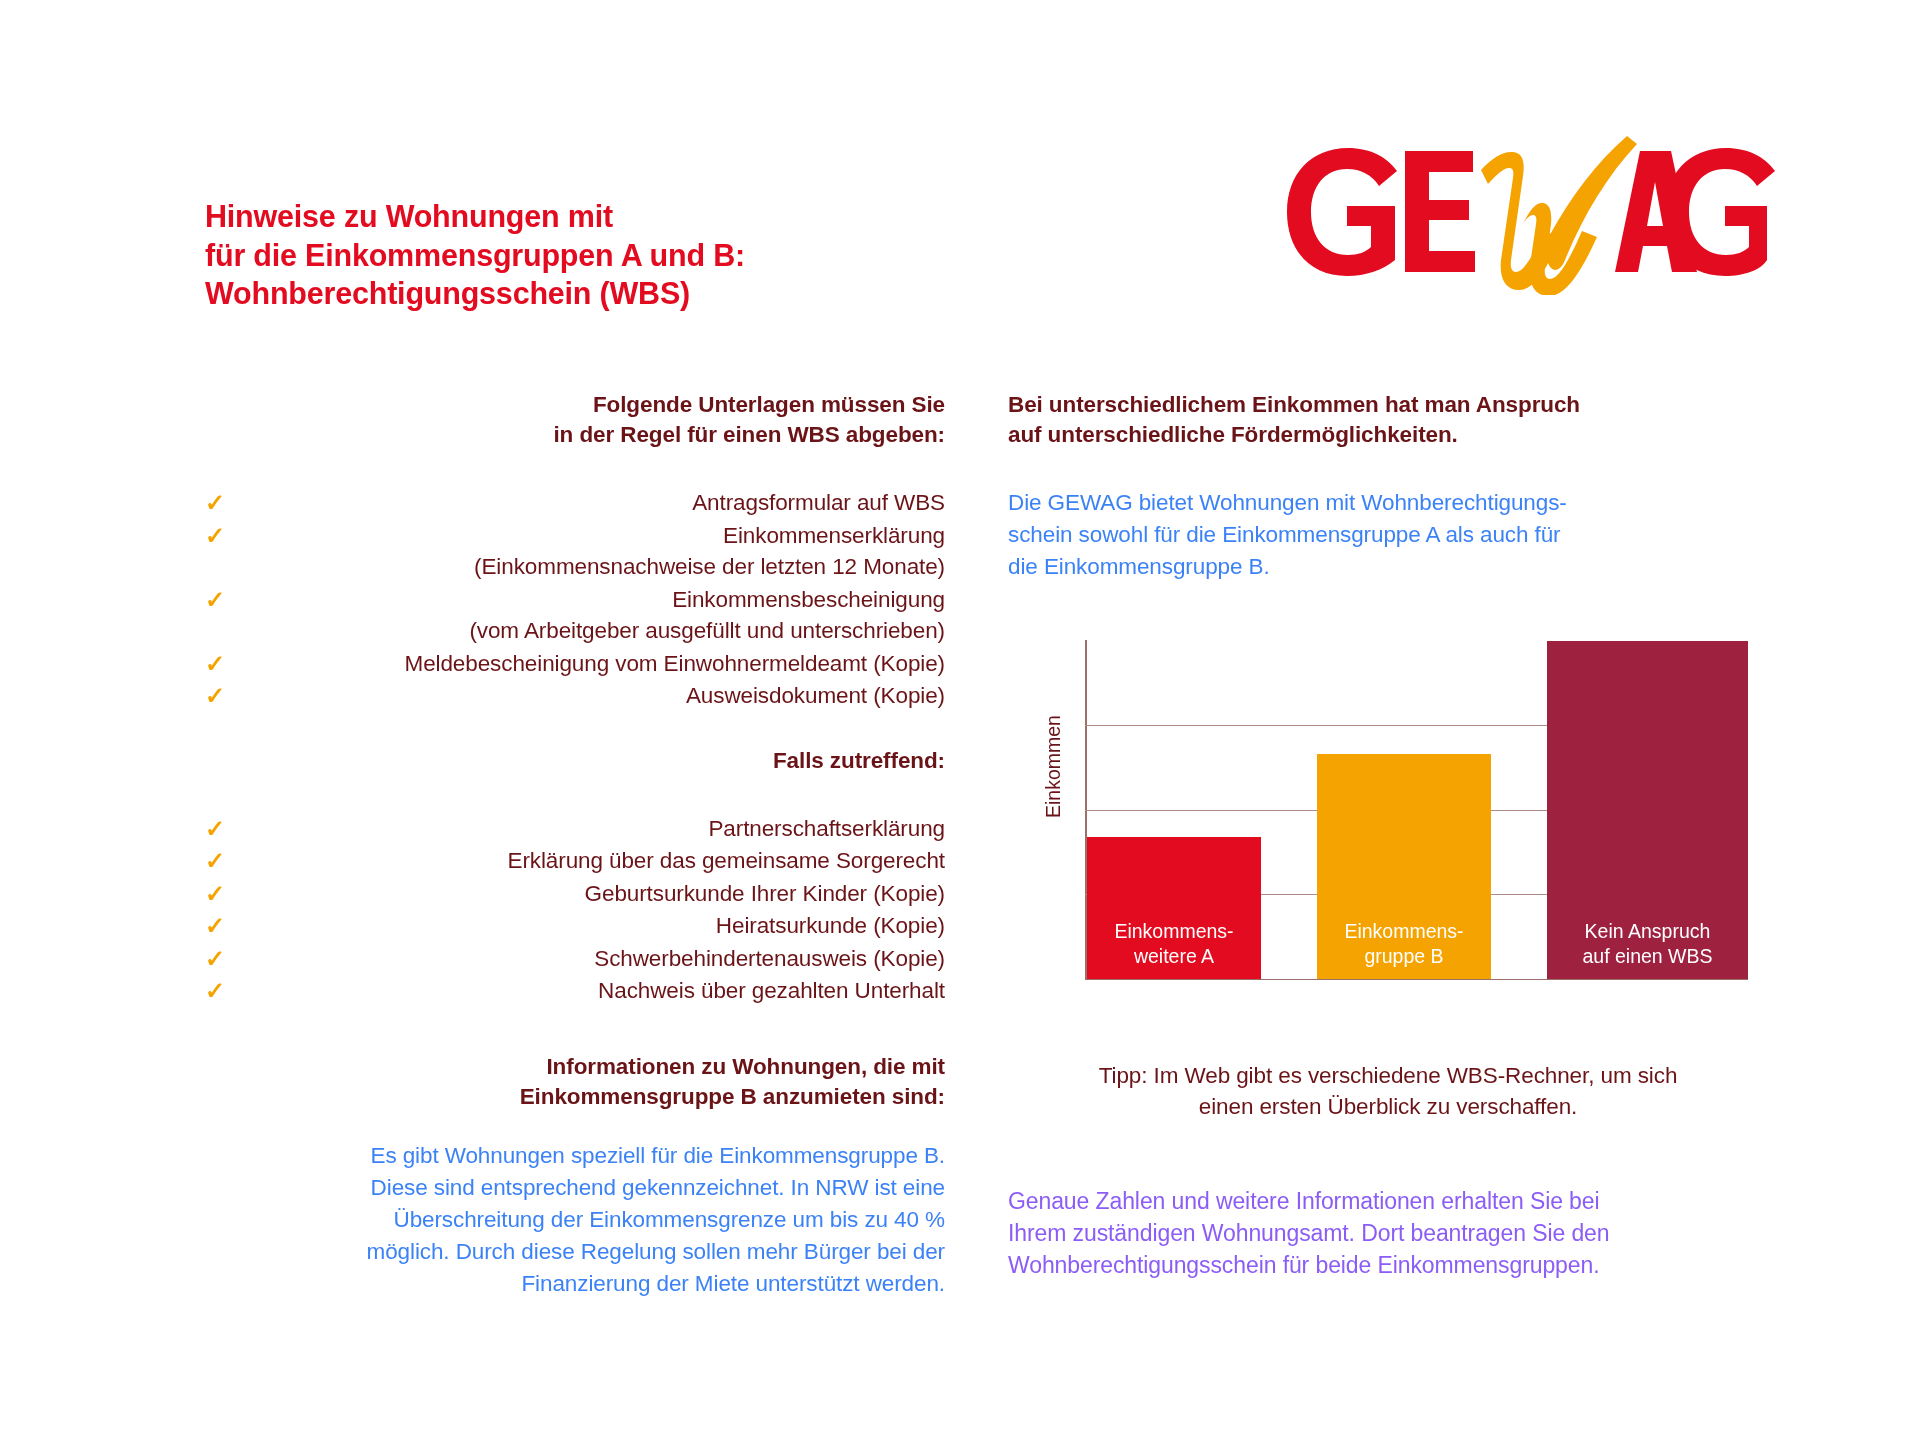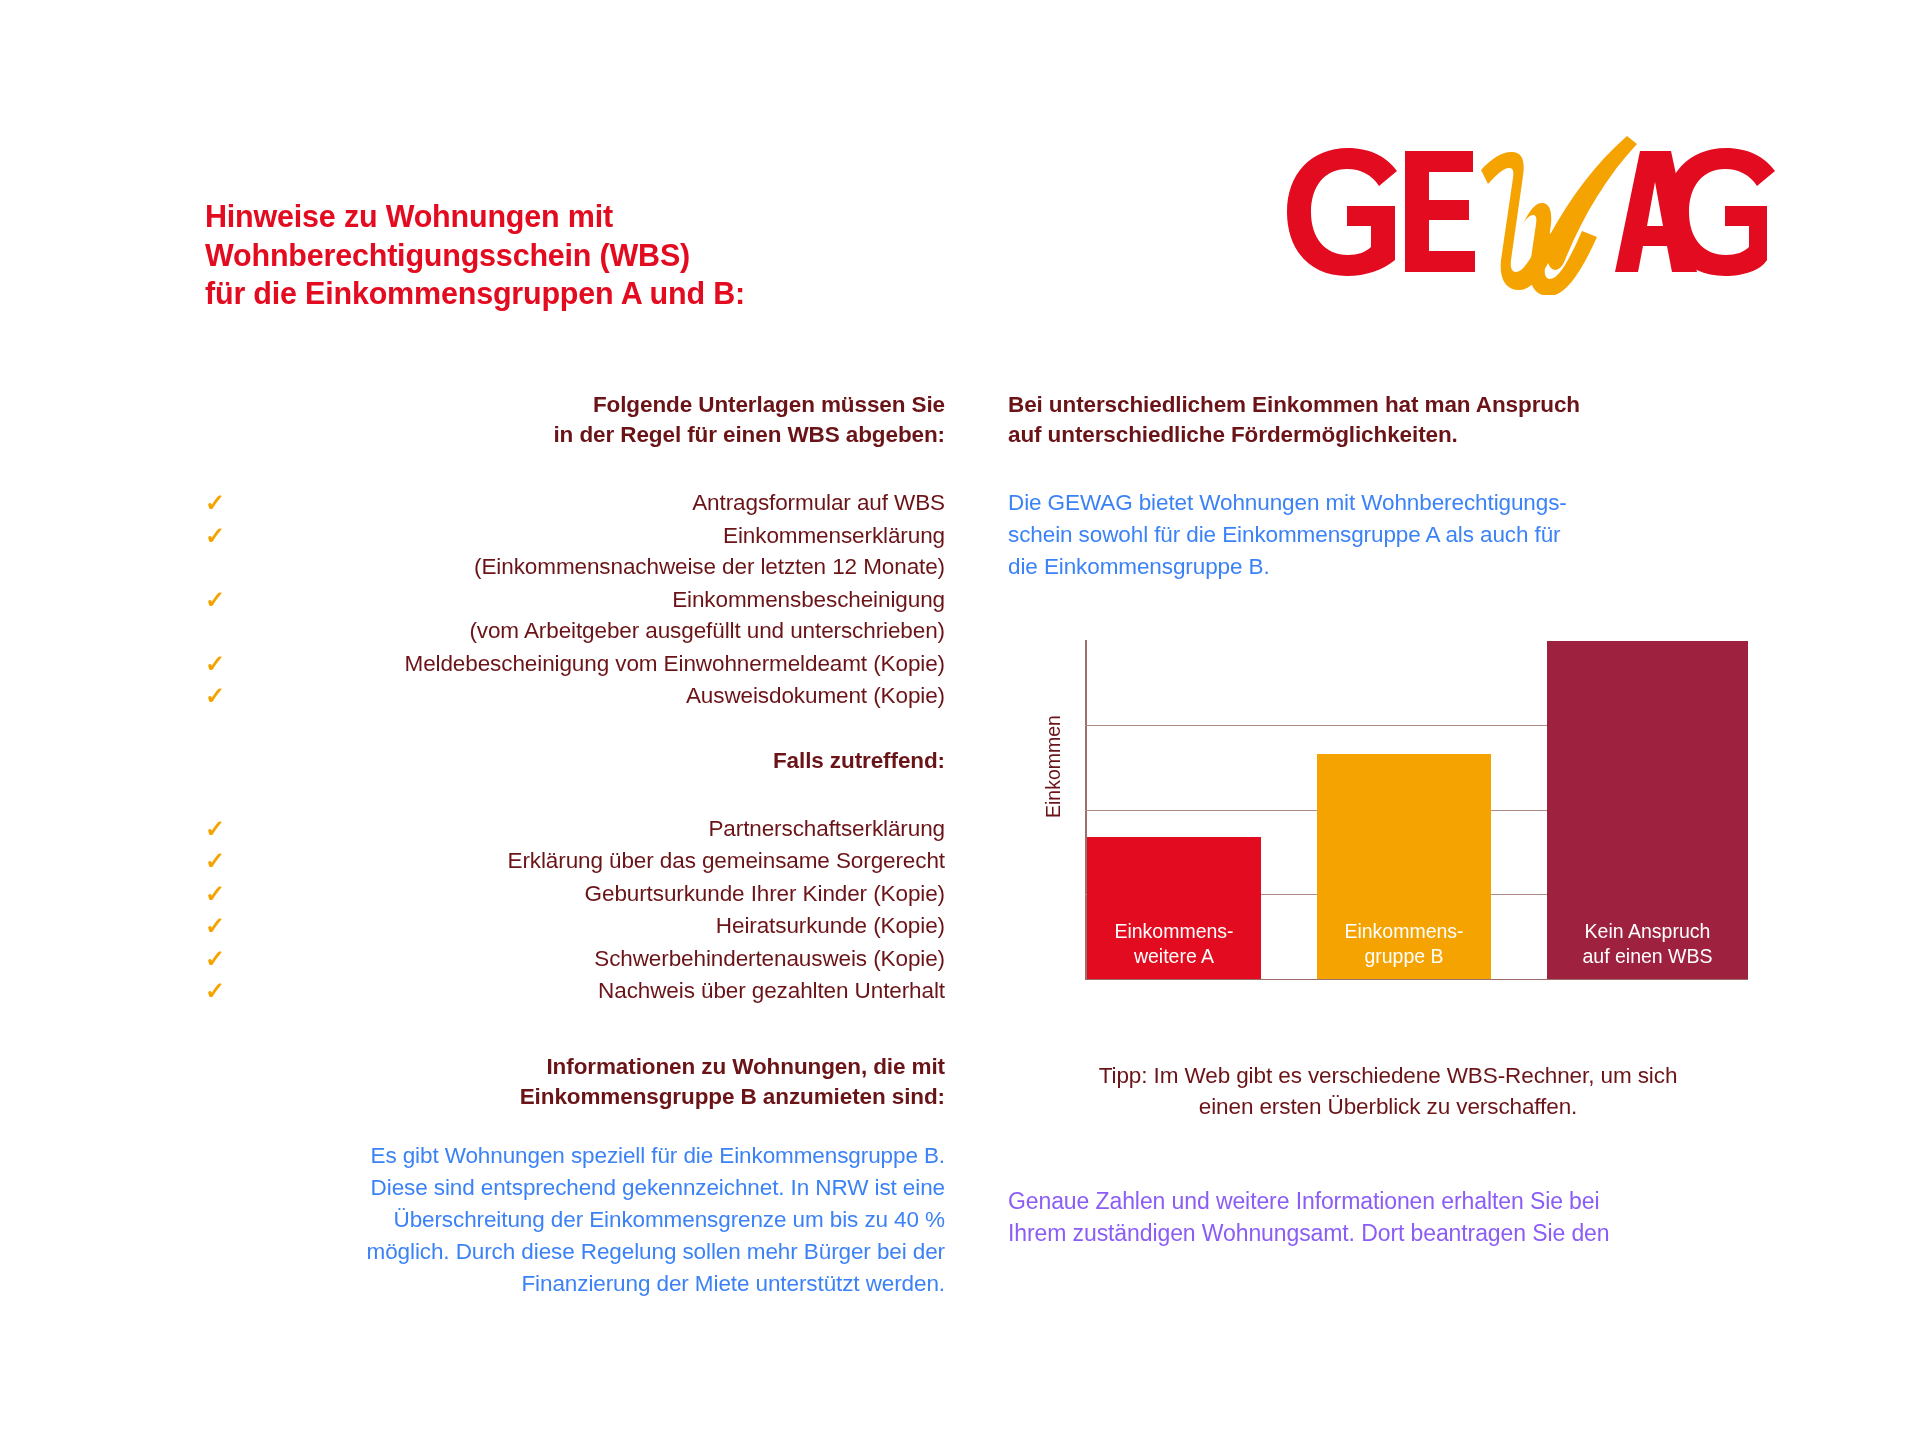--- a/index.html
+++ b/index.html
@@ -105,22 +105,22 @@
       <path d="M262 120 C286 76 312 42 342 16 L352 24 C322 56 298 96 280 140 C276 150 270 152 266 148 C262 144 260 132 262 120 Z" fill="#f5a300"></path>
 
       <path d="M330 152 L355 31 L386 31 L412 152 L387 152 L382 126 L358 126 L353 152 Z M362 106 L378 106 L370 62 Z" fill="#e30b20"></path>
 
       <path d="M490 66 C483 55 472 49 458 49 C436 49 422 66 422 92 C422 118 436 135 459 135 C469 135 477 132 482 127 L482 106 L458 106 L458 86 L500 86 L500 140 C494 150 477 156 458 156 C421 156 398 130 398 92 C398 54 422 28 459 28 C481 28 498 37 508 51 Z" transform="translate(-18,0)" fill="#e30b20"></path>
     </svg>
   </div>
 
   <div class="headline">
     <div>Hinweise zu Wohnungen mit</div>
+    <div>für die Einkommensgruppen A und B:</div>
     <div>Wohnberechtigungsschein (WBS)</div>
-    <div>für die Einkommensgruppen A und B:</div>
   </div>
 
   <div class="col-left">
 
     <div class="sub-head">
       <div>Folgende Unterlagen müssen Sie</div>
       <div>in der Regel für einen WBS abgeben:</div>
     </div>
 
     <div class="gap-md"></div>
@@ -251,15 +251,16 @@
   </div>
 
   <div class="tipp">
     <div><b>Tipp:</b><span> Im Web gibt es verschiedene WBS-Rechner, um sich</span></div>
     <div>einen ersten Überblick zu verschaffen.</div>
   </div>
 
   <div class="closing">
     <div>Genaue Zahlen und weitere Informationen erhalten Sie bei</div>
     <div>Ihrem zuständigen Wohnungsamt. Dort beantragen Sie den</div>
+    <div>Wohnberechtigungsschein für beide Einkommensgruppen.</div>
   </div>
 
 </div>
 
 </body></html>

